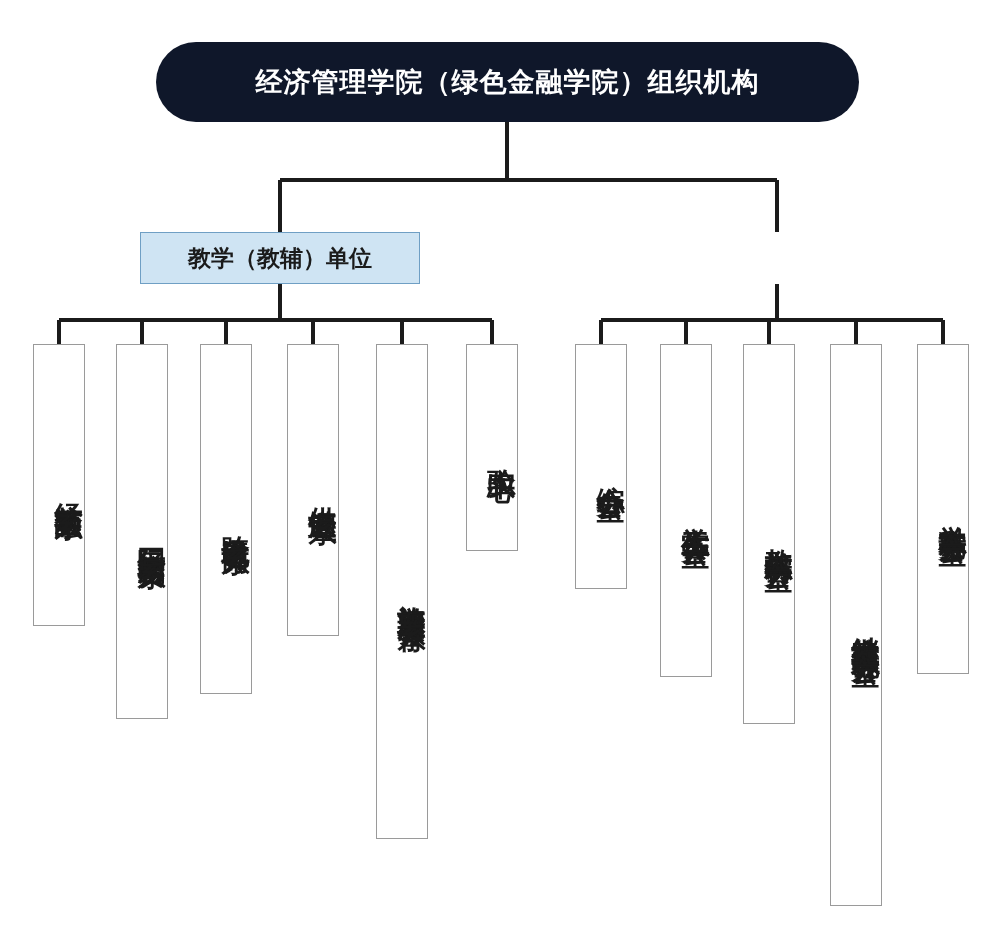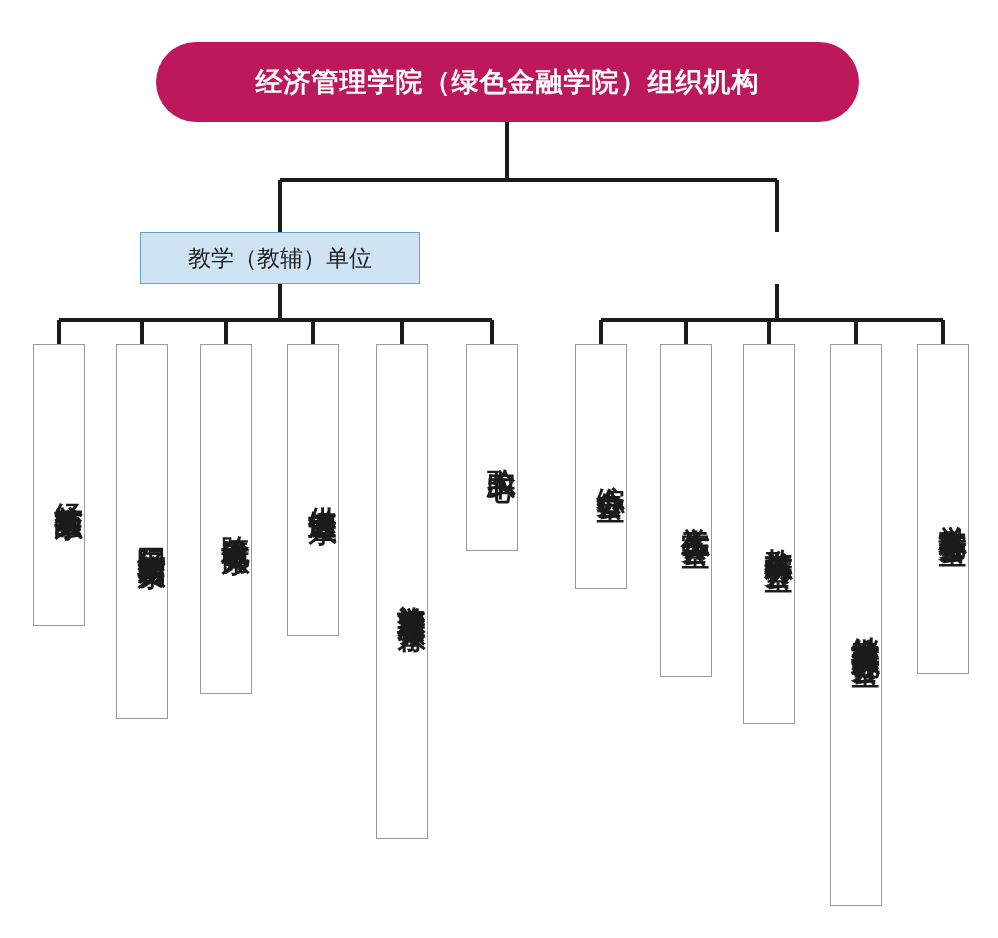--- a/index.html
+++ b/index.html
@@ -30,40 +30,40 @@
     position: absolute;
     box-sizing: border-box;
   }
 
   
   .root-node {
     left: 156px;
     top: 42px;
     width: 703px;
     height: 80px;
-    background: #be185d;
+    background: #0f172a;
     border-radius: 40px;
     display: flex;
     align-items: center;
     justify-content: center;
     color: #ffffff;
     font-size: 27px;
     font-weight: bold;
     letter-spacing: 1px;
   }
 
   
   .group-node {
     background: #cfe4f3;
     border: 1px solid #6f9fc4;
     display: flex;
     align-items: center;
     justify-content: center;
     font-size: 23px;
-    font-weight: normal;
+    font-weight: bold;
     color: #1b1b1b;
     height: 52px;
   }
   .group-teaching {
     left: 140px;
     top: 232px;
     width: 280px;
   }
   .group-admin {
     left: 694px;

